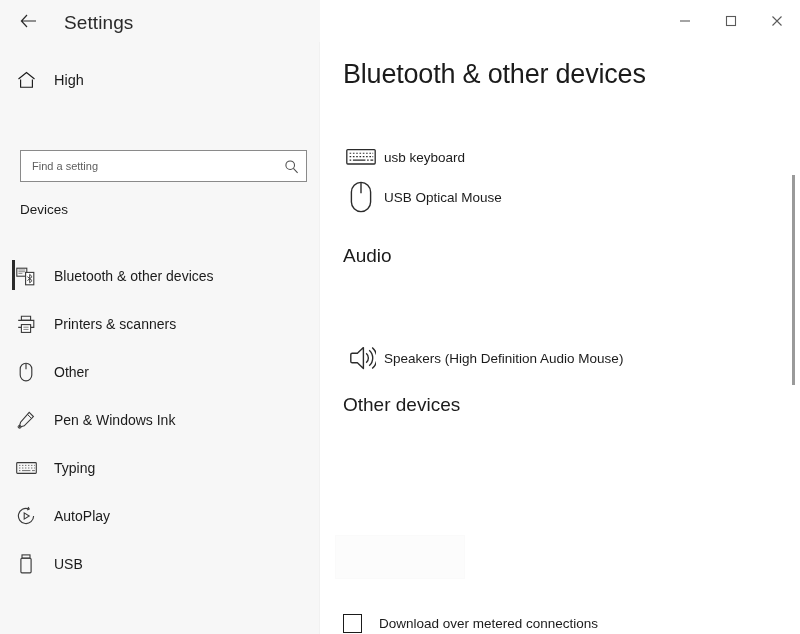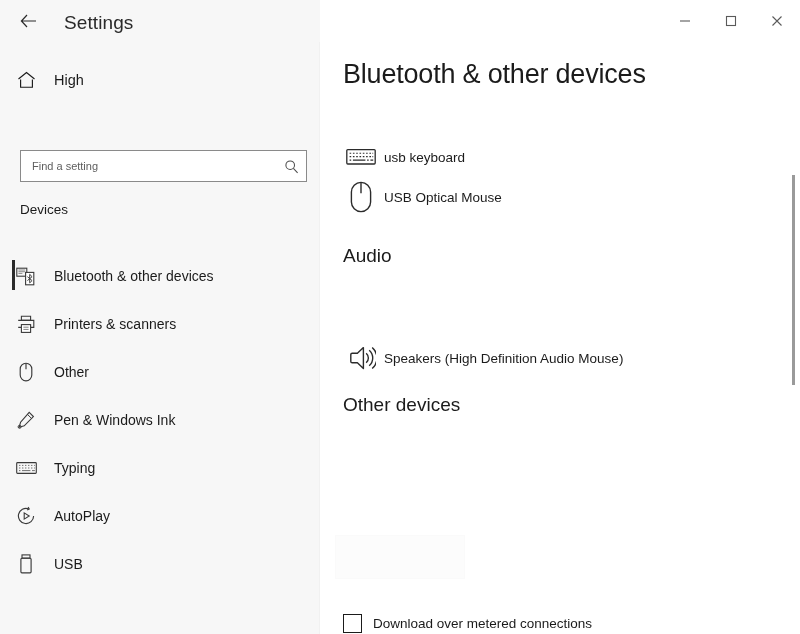--- a/index.html
+++ b/index.html
@@ -235,21 +235,21 @@
   .checkbox {
     width: 19px; height: 19px;
     box-sizing: border-box;
     border: 1.6px solid #1b1b1b;
     background: #ffffff;
     flex: none;
   }
   .check-label {
     font-size: 13.5px;
     color: #1b1b1b;
-    margin-left: 11px;
+    margin-left: 17px;
     white-space: nowrap;
   }
 
   
   .scrollbar-track {
     position: absolute;
     right: 0; top: 42px;
     width: 16px; height: 592px;
     background: transparent;
   }

